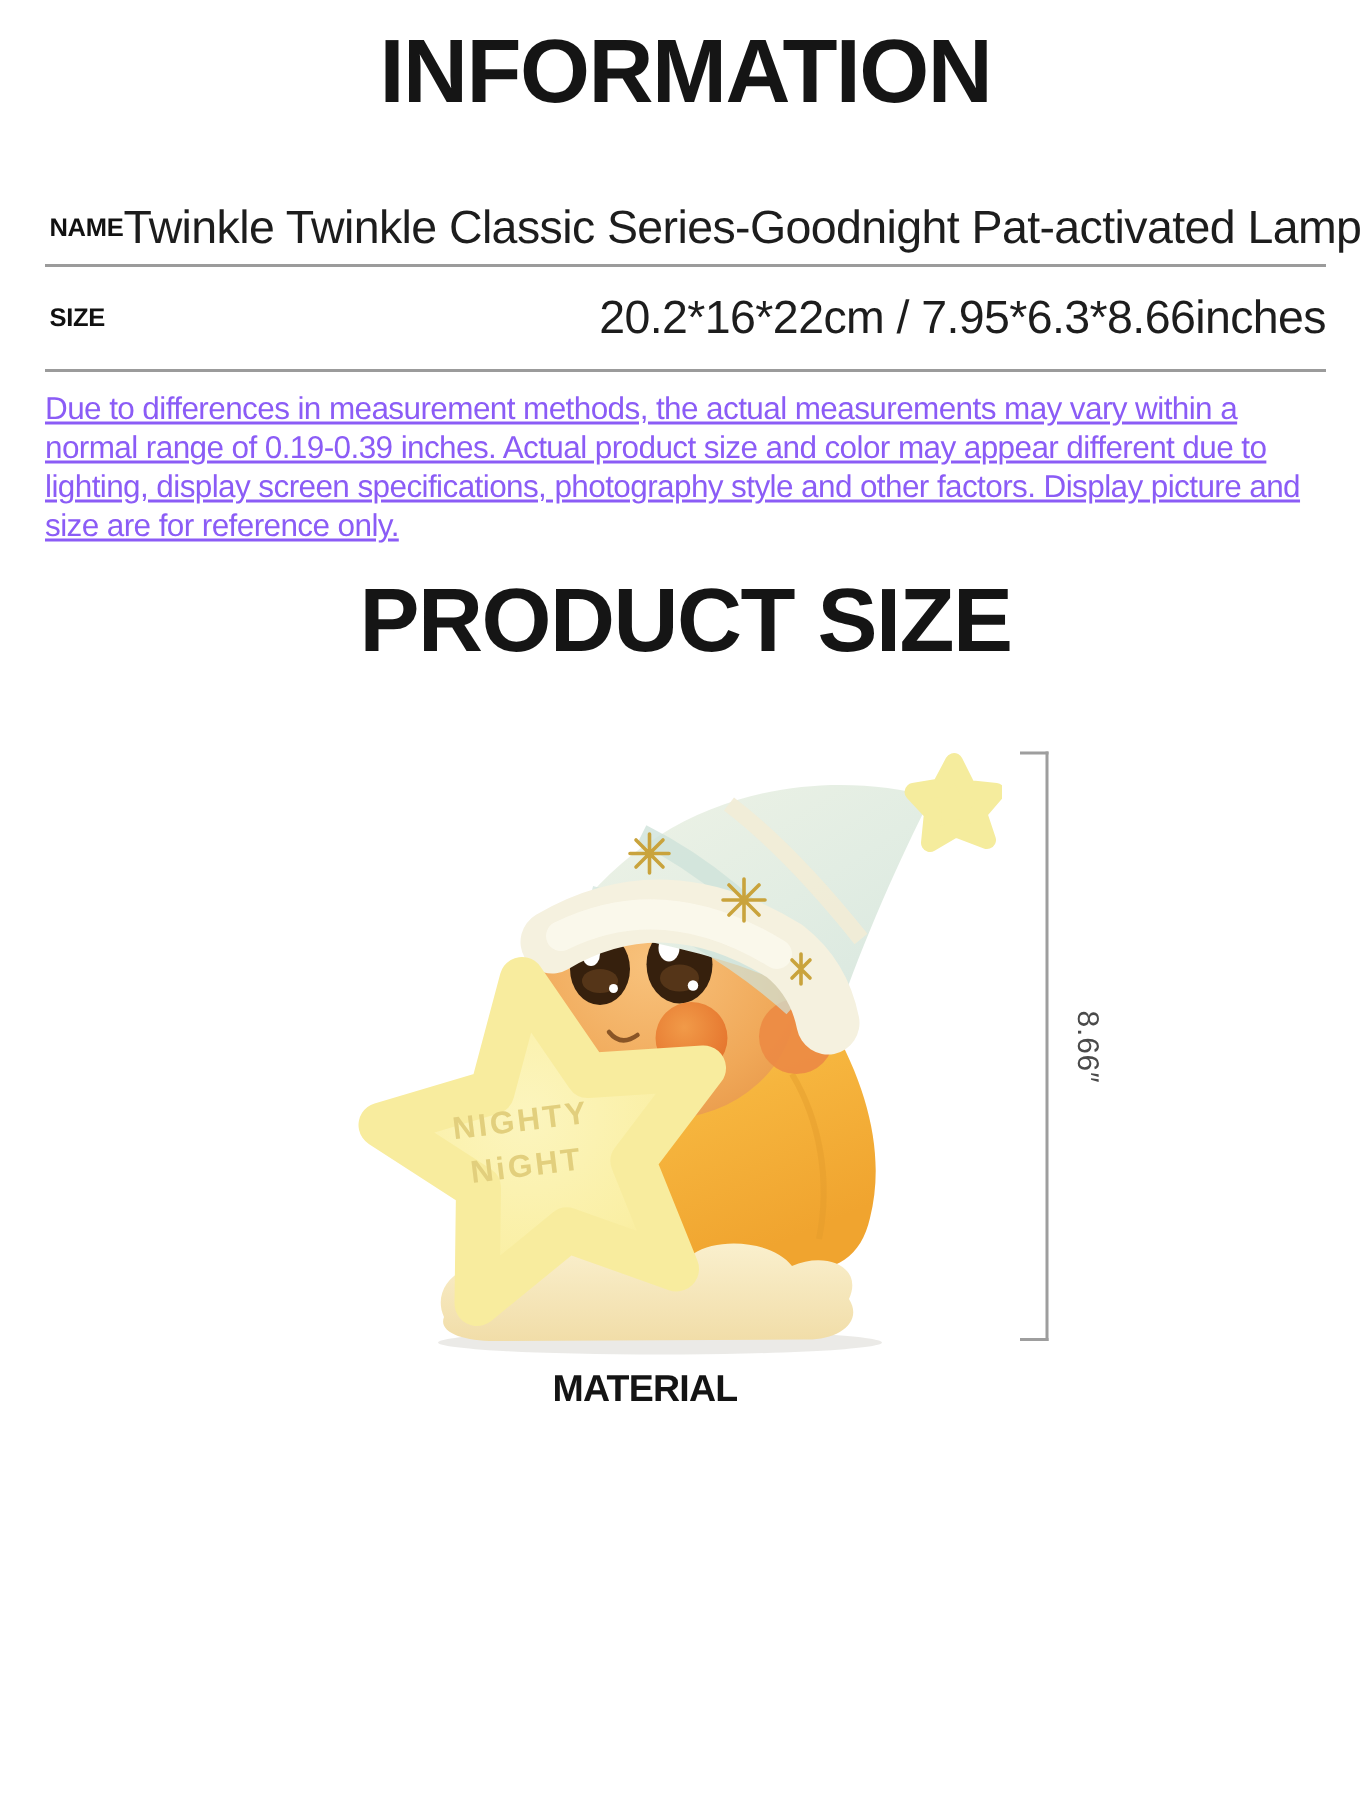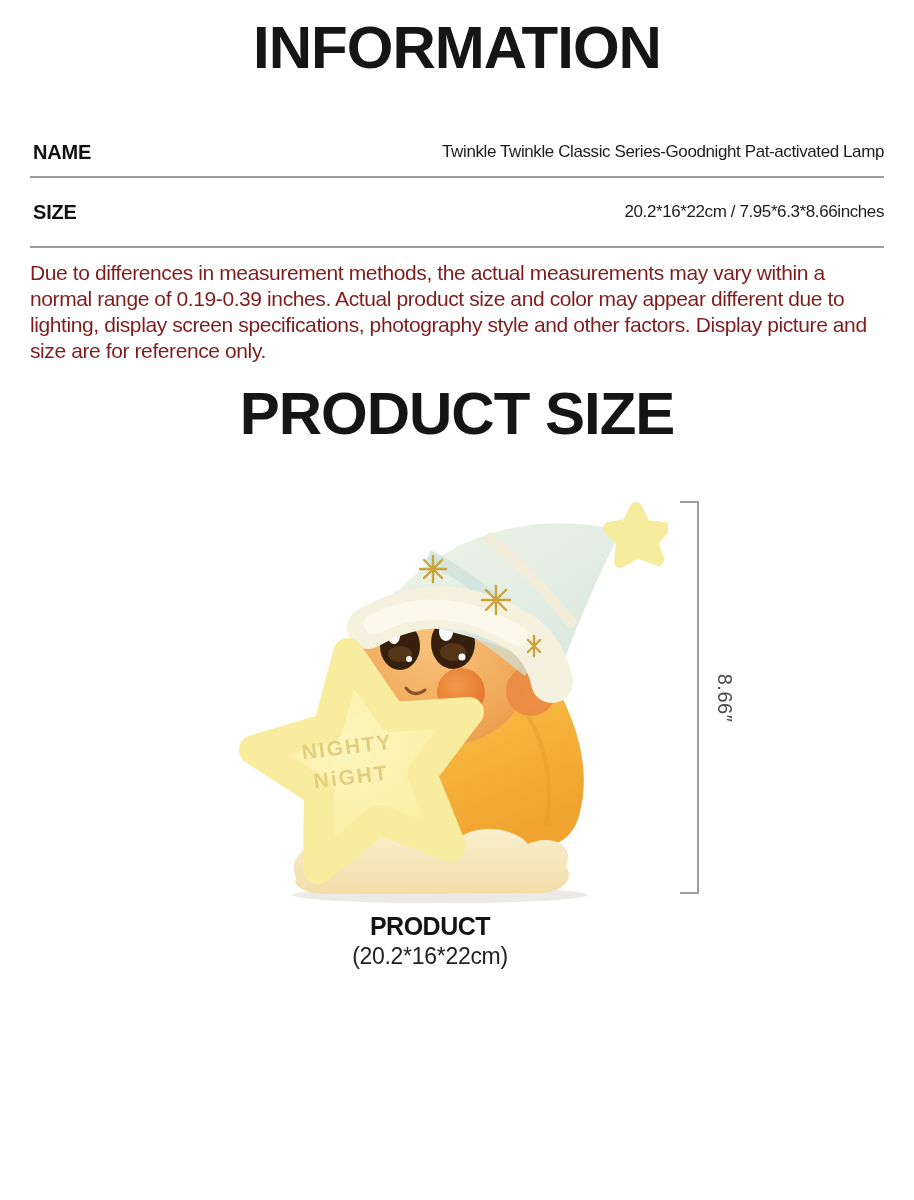--- a/index.html
+++ b/index.html
@@ -24,41 +24,42 @@
     display:flex;
     align-items:center;
     justify-content:space-between;
     border-bottom:2px solid #9b9b9b;
   }
   .spec-row.r1{height:48px;}
   .spec-row.r2{height:73px;}
   .spec-row.r3{height:68px;}
   .spec-row.r4{height:68px;}
   .spec-label{
-    font-size:20px;
+    font-size:17px;
     font-weight:700;
     letter-spacing:-0.2px;
     color:#111;
     white-space:nowrap;
     padding-left:3px;
   }
   .spec-value{
-    font-size:17px;
+    font-size:31px;
     font-weight:400;
     letter-spacing:-0.4px;
     color:#1d1d1d;
     text-align:center;
     white-space:nowrap;
   }
   .disclaimer{
     margin:12px 27px 0 30px;
     font-size:21px;
     line-height:26px;
     letter-spacing:-0.4px;
-    color:#7f1d1d;
+    color:#8b5cf6;
+    text-decoration:underline;
   }
   .figure-wrap{
     position:relative;
     margin-top:46px;
     height:512px;
   }
   .product-svg{
     position:absolute;
     left:228px;
     top:0;
@@ -216,16 +217,15 @@
       <path d="M120,167 L164,231 L241,226 L194,288 L223,360 L150,334 L90,383 L91,306 L26,264 L100,242 Z" fill="url(#gStar)" stroke="#F8EC9E" stroke-width="30" stroke-linejoin="round"></path>
       <text class="engrave" x="120" y="268" font-size="21" fill="#E2CF7D" text-anchor="middle" transform="rotate(-7 120 268)">NIGHTY</text>
       <text class="engrave" x="124" y="298" font-size="21" fill="#E2CF7D" text-anchor="middle" transform="rotate(-7 124 298)">NiGHT</text>
     </g>
   </svg>
 
   <div class="dim-bracket"></div>
   <span class="dim-label">8.66″</span>
 
   <div class="figure-caption">
-    <div class="caption-title">PRODUCT</div>
-    <div class="caption-cm">(20.2*16*22cm)</div>
+    <div class="caption-title">MATERIAL</div>
   </div>
 </div>
 
 </body></html>

